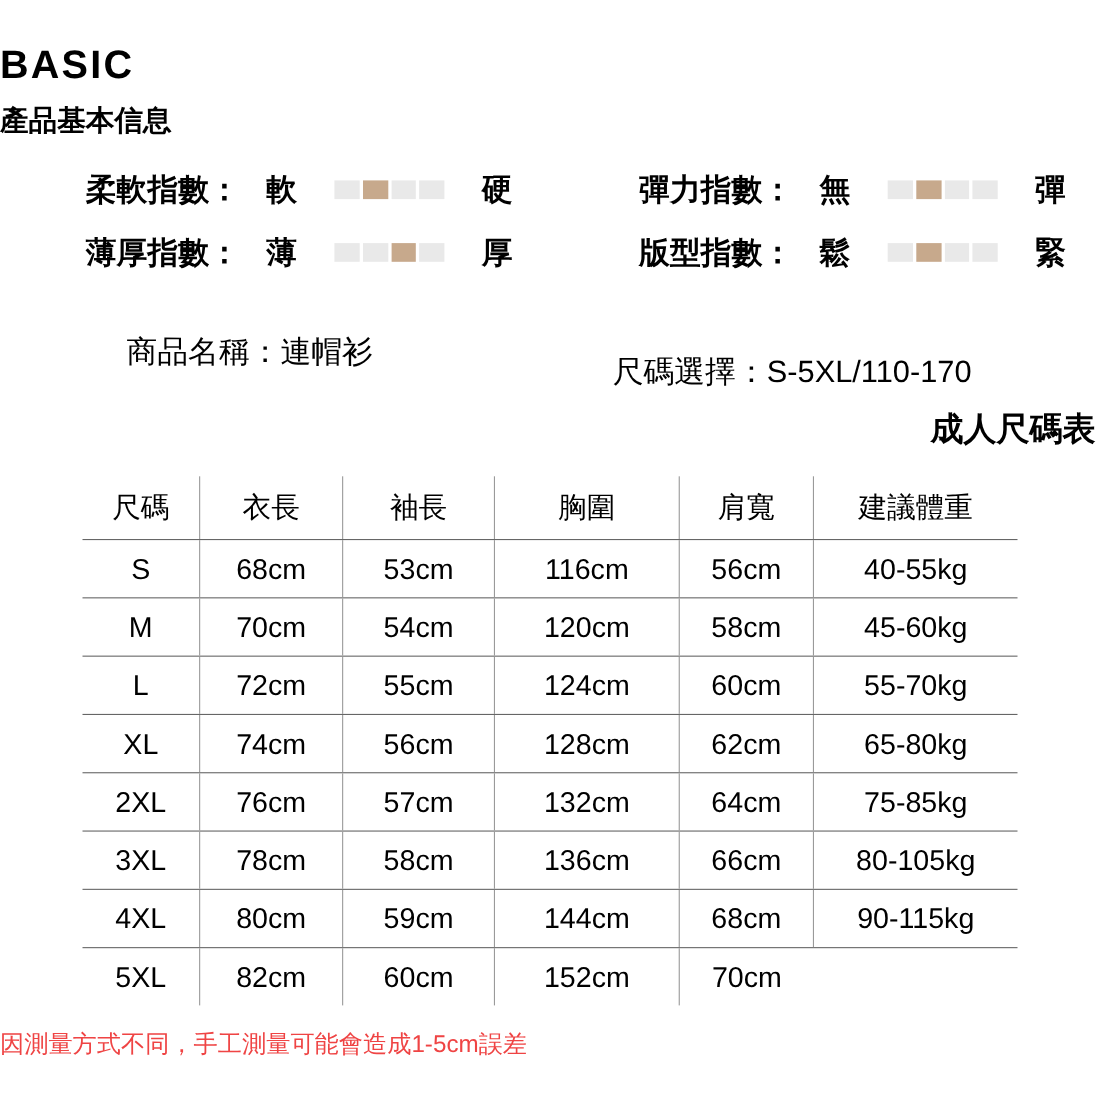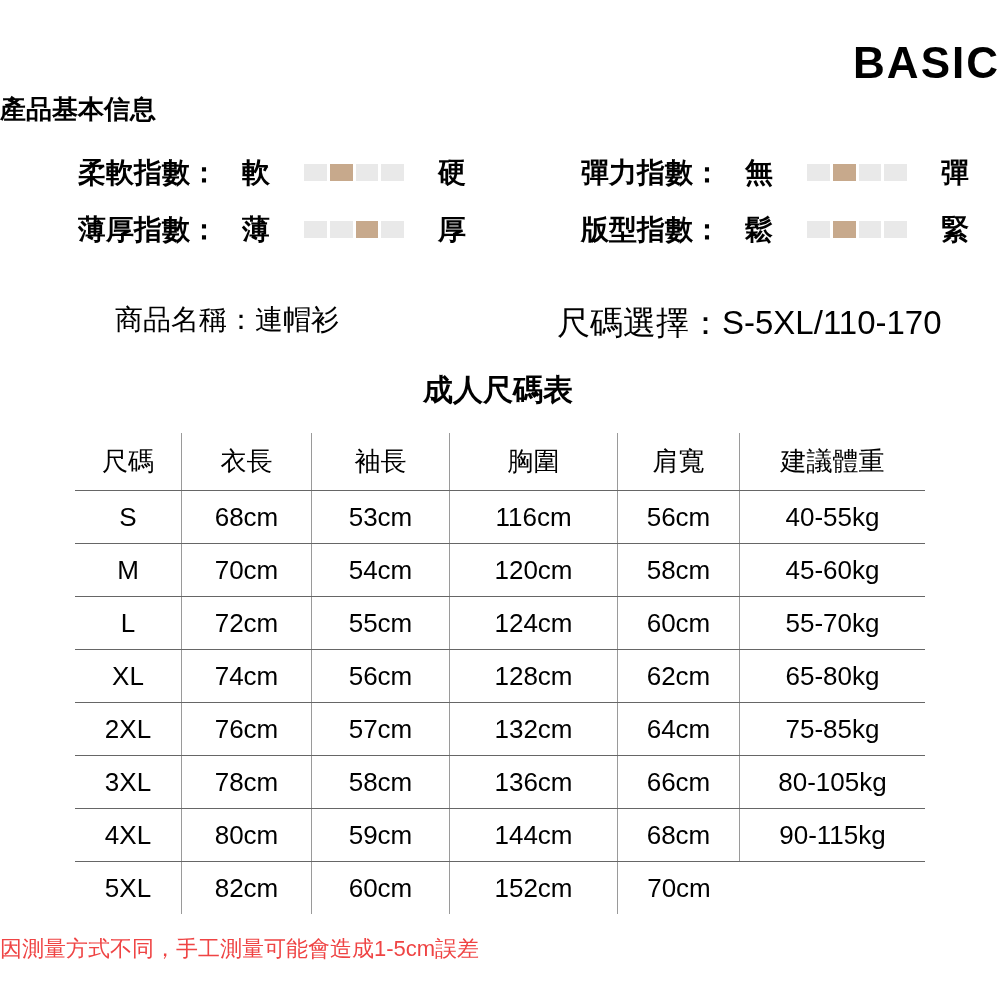--- a/index.html
+++ b/index.html
@@ -2,40 +2,40 @@
 <html style="--accent: #c7a98c; --seg-inactive: #e9e9e9; --hline: #666666; --vline: #9a9a9a;"><head>
 <meta charset="utf-8">
 <style>
   html,body { margin:0; padding:0; background:#fff; }
   .page {
     position:relative; width:1000px; height:1000px; background:#ffffff;
     font-family:"Liberation Sans","DejaVu Sans",sans-serif; color:#000;
     overflow:hidden;
   }
   .title {
-    position:absolute; top:38px; left:0; right:0; text-align:right;
-    font-size:44px; font-weight:bold; letter-spacing:2px;
+    position:absolute; top:38px; left:0; right:0; text-align:left;
+    font-size:36px; font-weight:bold; letter-spacing:2px;
   }
   .subtitle {
     position:absolute; top:92px; left:0; right:0; text-align:left;
     font-size:26px; font-weight:bold;
   }
   .indicators {
     position:absolute; top:154px; left:78px; width:849px;
     display:grid; grid-template-columns:1fr 1fr; column-gap:115px; row-gap:20px;
   }
   .indicator { display:flex; align-items:center; font-size:28px; font-weight:bold; height:37px; white-space:nowrap;gap:16px; }
   .indicator .low { margin-left:8px; }
   .indicator .slider { flex:1; display:flex; gap:3px; height:17px; margin:0 18px; min-width:100px; }
   .indicator .seg { flex:1; background:var(--seg-inactive,#e9e9e9); }
   .indicator .seg.active { background:var(--accent,#c7a98c); }
   .product-left  { position:absolute; top:301px; left:115px; font-size:28px; }
-  .product-right { position:absolute; top:301px; left:557px; font-size:33px; }
+  .product-right { position:absolute; top:319px; left:557px; font-size:28px; }
   .chart-title {
-    position:absolute; top:370px; left:0; right:4px; text-align:center;
+    position:absolute; top:370px; left:0; right:4px; text-align:right;
     font-size:30px; font-weight:bold;
   }
   .size-table { position:absolute; top:433px; left:75px; width:850px; }
   .trow {
     display:grid; grid-template-columns:107px 130px 138px 168px 122px 185px;
     height:52px; border-bottom:1px solid var(--hline,#666);
   }
   .trow.header { height:57px; }
   .trow:last-child { border-bottom:none; }
   .trow .cell {

